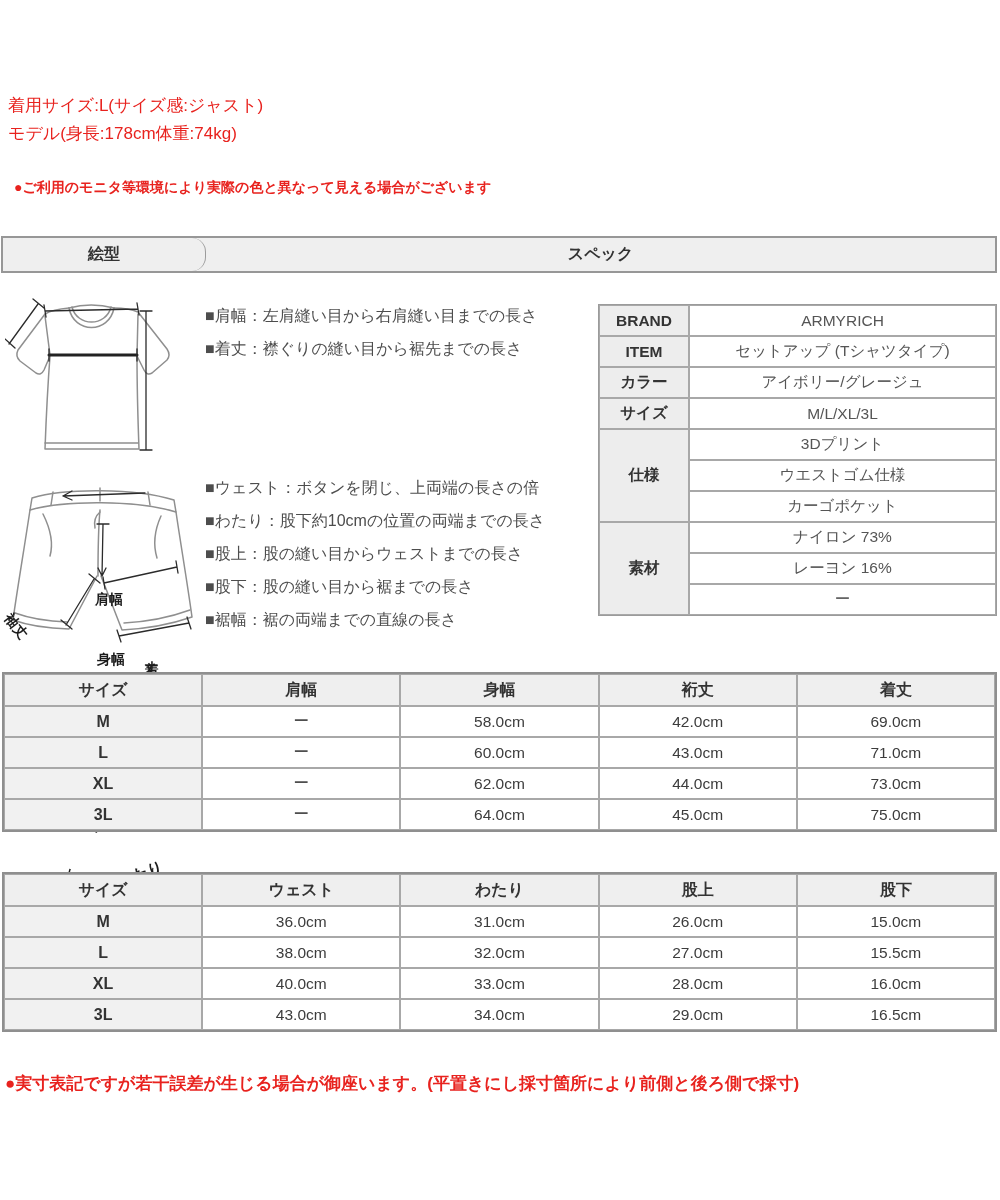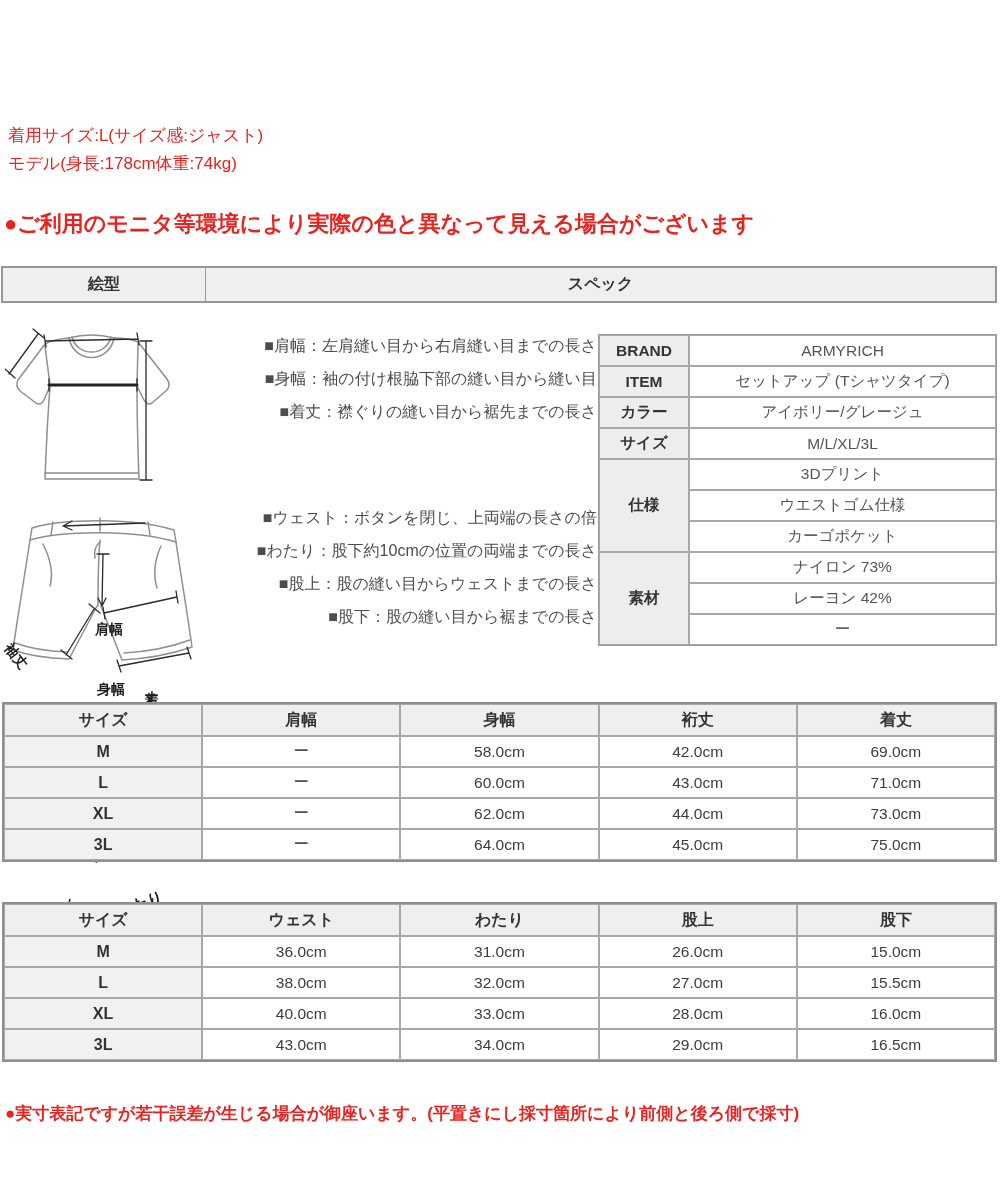--- a/index.html
+++ b/index.html
@@ -2,53 +2,53 @@
 <html><head>
 <meta charset="utf-8">
 <style>
   * { margin:0; padding:0; box-sizing:border-box; }
   html,body { background:#fff; }
   body {
     width:1000px; height:1200px; position:relative;
     font-family:"Liberation Sans","DejaVu Sans",sans-serif;
     color:#333;
   }
-  .abs { position:absolute;margin-top:30px; }
+  .abs { position:absolute; }
 
   
   .red-note { color:#e8221e; white-space:nowrap; }
   .top-notes { left:8px; top:92px; font-size:17px; line-height:28px; }
-  .monitor-note { left:4px; top:179px; font-size:22px; font-weight:bold; }
+  .monitor-note { left:14px; top:179px; font-size:14px; font-weight:bold; }
   .bottom-note { left:5px; top:1072px; font-size:17px; font-weight:bold; }
 
   
   .header-strip {
     left:1px; top:236px; width:996px; height:37px;
     display:flex; border:2px solid #979797; background:#efefef;
   }
   .header-strip .hcell {
     display:flex; align-items:center; justify-content:center;
     font-size:16px; font-weight:bold; color:#333;
     border-right:1px solid #9b9b9b;
   }
   .header-strip .hcell:last-child { border-right:none; }
-  .hc1 { width:203px; } .hc2 { width:394px; } .hc3 { flex:1; }
+  .hc1 { width:203px;border-radius:14px; } .hc2 { width:394px; } .hc3 { flex:1; }
 
   
   .diagram-area { left:0; top:290px; width:205px; height:370px; }
   .diagram-area svg { position:absolute; left:5px; }
   .dlabel {
     position:absolute; font-weight:bold; color:#1c1c1c;
     font-size:14px; white-space:nowrap; transform-origin:left top;
   }
   .dlabel.big { font-size:15px; }
   .vertical { writing-mode:vertical-rl; text-orientation:upright; }
 
   
-  .desc-list { list-style:none; left:205px; width:392px; font-size:16px; color:#4d4d4d;text-align:right; }
+  .desc-list { list-style:none; left:205px; width:392px; font-size:16px; color:#4d4d4d; }
   .desc-list li { height:33px; line-height:33px; white-space:nowrap; overflow:hidden; }
   .desc-tops { top:299px; }
   .desc-bottoms { top:471px; }
 
   
   table { border-collapse:separate; border-spacing:0; }
   .spec-table { left:598px; top:304px; width:399px; border:1px solid #9b9b9b; }
   .spec-table th, .spec-table td {
     border:1px solid #a8a8a8; height:31px; text-align:center;
     vertical-align:middle; font-size:15.5px; padding:0 0;
@@ -134,28 +134,28 @@
 
   <div class="dlabel big" style="left:53px; top:468px; transform:rotate(-3deg);">1. ウェスト</div>
   <div class="dlabel" style="left:102px; top:498px; transform:rotate(80deg);">3. 股上</div>
   <div class="dlabel big" style="left:100px; top:588px; transform:rotate(-19deg);">2. わたり</div>
   <div class="dlabel" style="left:56px; top:620px; transform:rotate(-75deg);">4. 股下</div>
   <div class="dlabel" style="left:120px; top:627px; transform:rotate(-10deg);">5. 裾幅</div>
 </div>
 
 <ul class="abs desc-list desc-tops">
   <li>■肩幅：左肩縫い目から右肩縫い目までの長さ</li>
-  <li>■身幅：袖の付け根脇下部の縫い目から縫い目</li>
   <li>■着丈：襟ぐりの縫い目から裾先までの長さ</li>
 </ul>
 <ul class="abs desc-list desc-bottoms">
   <li>■ウェスト：ボタンを閉じ、上両端の長さの倍</li>
   <li>■わたり：股下約10cmの位置の両端までの長さ</li>
   <li>■股上：股の縫い目からウェストまでの長さ</li>
   <li>■股下：股の縫い目から裾までの長さ</li>
+  <li>■裾幅：裾の両端までの直線の長さ</li>
 </ul>
 
 <table class="abs spec-table">
   <tbody>
     <tr>
       <th>BRAND</th>
       <td>ARMYRICH</td>
     </tr>
     <tr>
       <th>ITEM</th>
@@ -177,21 +177,21 @@
       <td>ウエストゴム仕様</td>
     </tr>
     <tr>
       <td>カーゴポケット</td>
     </tr>
     <tr>
       <th rowspan="3">素材</th>
       <td>ナイロン 73%</td>
     </tr>
     <tr>
-      <td>レーヨン 42%</td>
+      <td>レーヨン 16%</td>
     </tr>
     <tr>
       <td>ー</td>
     </tr>
   </tbody>
 </table>
 
 <table class="abs size-table size-table-1">
   <thead>
     <tr>

